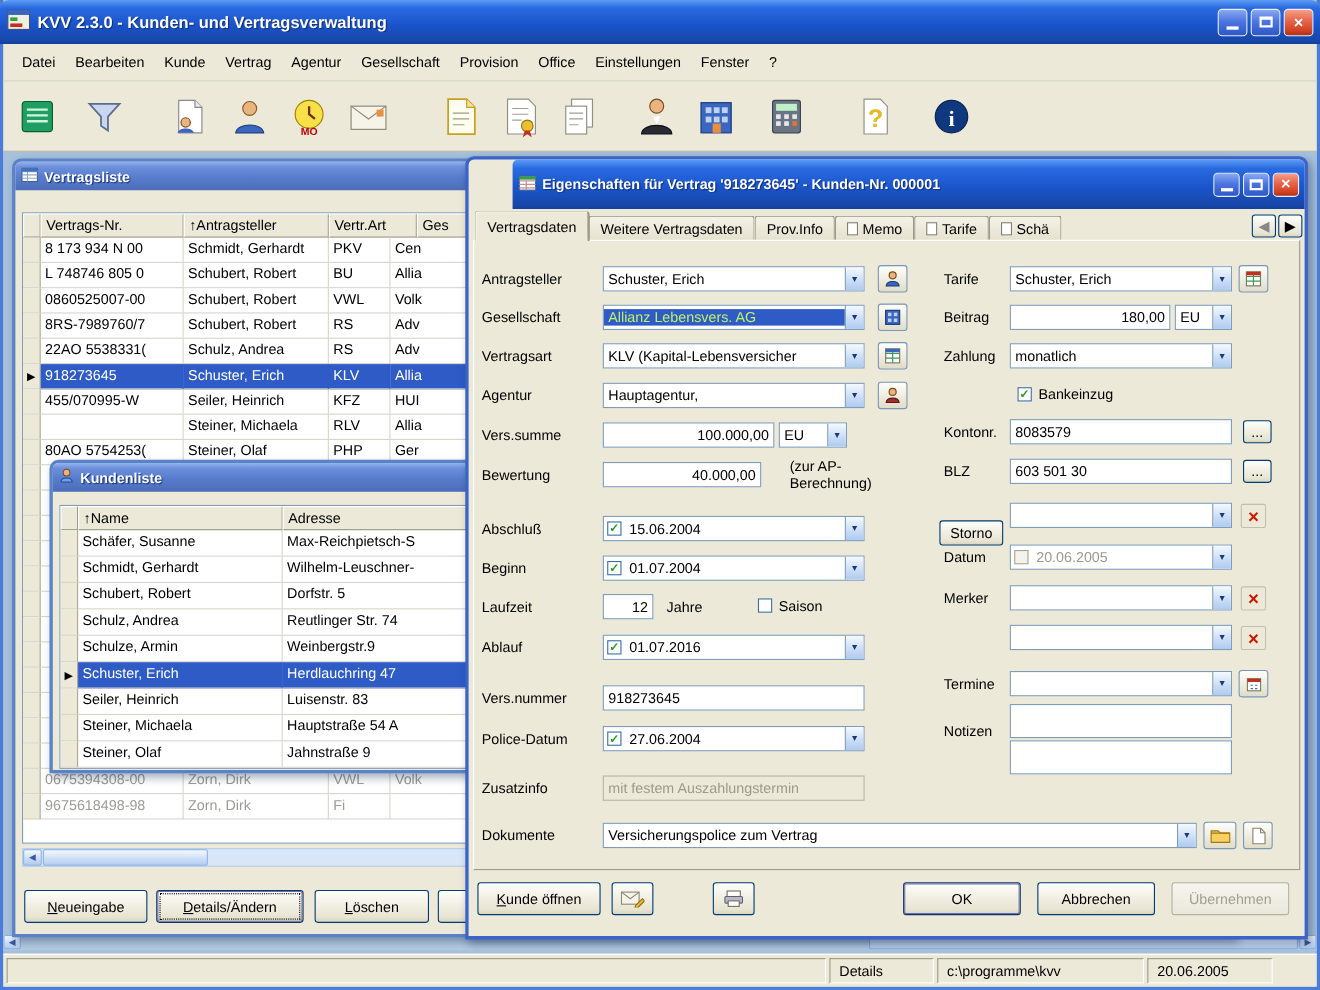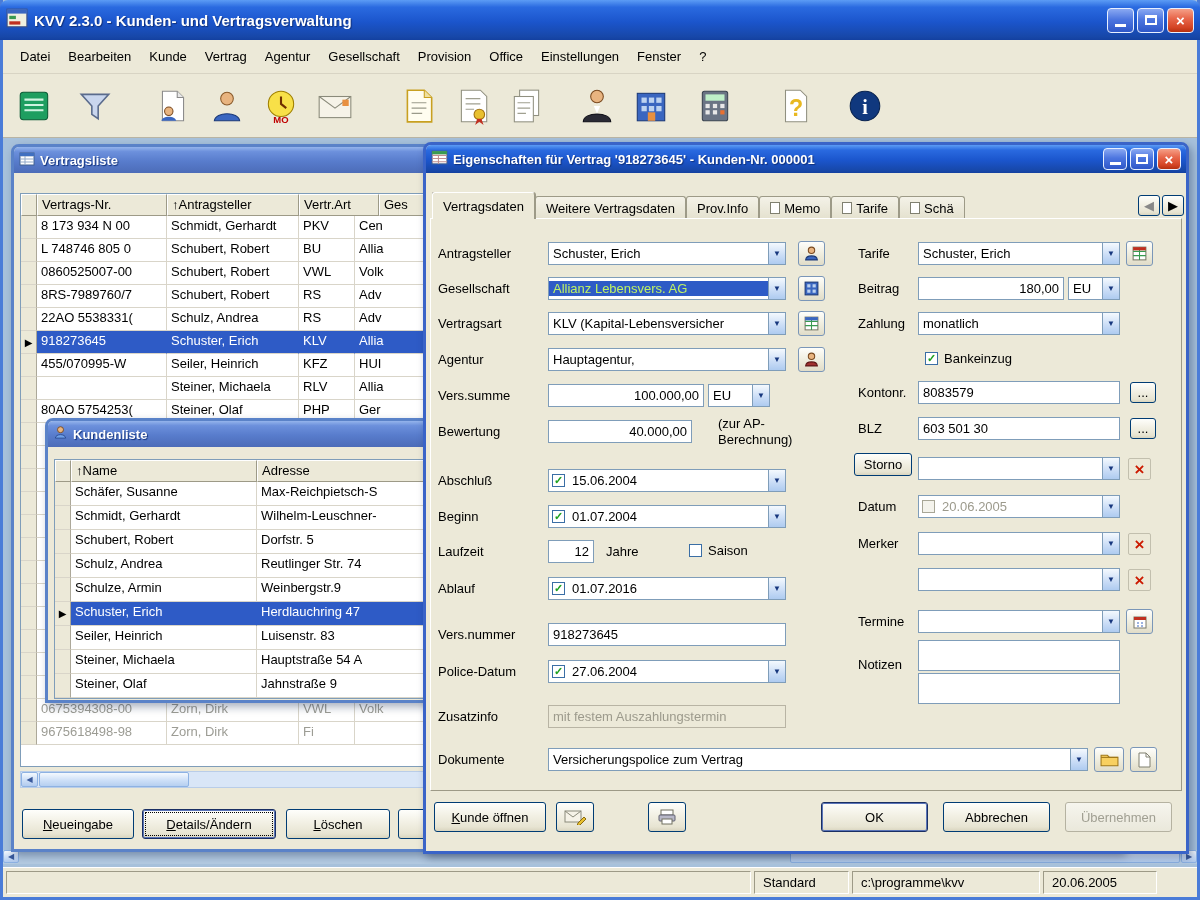--- a/index.html
+++ b/index.html
@@ -35,21 +35,21 @@
   .tool svg { width:38px; height:38px; }
   .gA{margin-left:6px;} .gB{margin-left:24px;} .gC{margin-left:30px;} .gD{margin-left:16px;} .gE{margin-left:10px;} .gF{margin-left:26px;}
 
   
   #mdi { position:absolute; left:0; right:0; top:138px; bottom:33px; background:#A7C1DB; overflow:hidden; }
 
   .window { position:absolute; border:3px solid #5A82C8; border-radius:8px 8px 0 0; background:#ECE9D8;
     box-shadow:3px 4px 8px rgba(10,30,70,.35); }
   .wtitle { height:26px; border-radius:5px 5px 0 0; display:flex; align-items:center; gap:5px; padding:0 5px;
     color:#fff; font-weight:bold; font-size:13px; }
-  .wtitle.tall { height:28px; }
+  .wtitle.tall { height:45px;margin-left:40px; }
   .wtitle .wt-text { flex:1; white-space:nowrap; overflow:hidden; text-shadow:1px 1px 1px #10307A; }
   .wclient { position:absolute; left:0; right:0; bottom:0; overflow:hidden; }
 
   
   .grid { position:absolute; background:#fff; border:1px solid #7F9DB9; overflow:hidden; }
   .thead { display:flex; }
   .hcell { background:#ECE9D8; border:1px solid; border-color:#FFFFFF #9D9A87 #9D9A87 #FFFFFF; font-size:13px;
     padding:2px 4px; white-space:nowrap; overflow:hidden; height:22px; }
   .trow { display:flex; height:23px; }
   #kl-body .trow { height:24px; }
@@ -783,21 +783,21 @@
           </div>
 
         <div class="lbl" style="left:432px; top:248px">BLZ</div>
         <div class="tbox" style="left:492px; top:244px; width:202px">
             <span>603 501 30</span>
           </div>
         <div class="btn" style="left:704px; top:245px; width:26px; height:21px">
             <span>...</span>
           </div>
 
-        <div class="btn" style="left:428px; top:280px; width:58px; height:23px">
+        <div class="btn" style="left:428px; top:300px; width:58px; height:23px">
             <span>Storno</span>
           </div>
         <div class="combo" style="left:492px; top:284px; width:202px">
             <span class="txt"></span>
             <span class="arr">▼</span>
           </div>
         <div class="xbtn" style="left:702px; top:285px">×</div>
 
         <div class="lbl" style="left:432px; top:326px">Datum</div>
         <div class="combo" style="left:492px; top:322px; width:202px">
@@ -868,18 +868,18 @@
     <div class="mdi-hscroll">
       <div class="sbbtn" style="width:16px;height:13px">◀</div>
       <div class="space"></div>
       <div class="sbthumb" style="width:390px;height:13px"></div>
       <div class="sbbtn" style="width:16px;height:13px">▶</div>
     </div>
   </div>
 
   <div class="statusbar">
     <div class="scell" style="flex:1"></div>
-    <div class="scell" style="width:95px">Standard</div>
+    <div class="scell" style="width:95px">Details</div>
     <div class="scell" style="width:188px">c:\programme\kvv</div>
     <div class="scell" style="width:114px">20.06.2005</div>
     <div style="width:34px"></div>
   </div>
 </div>
 
 </body></html>

